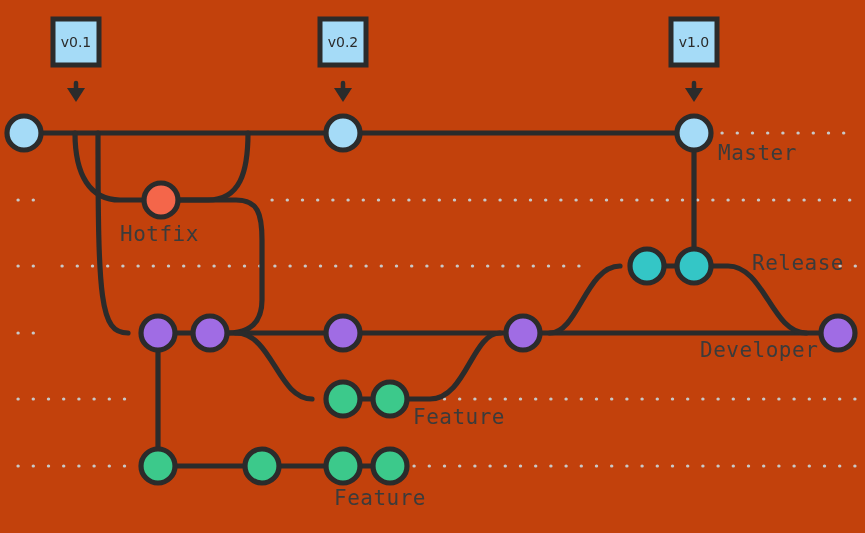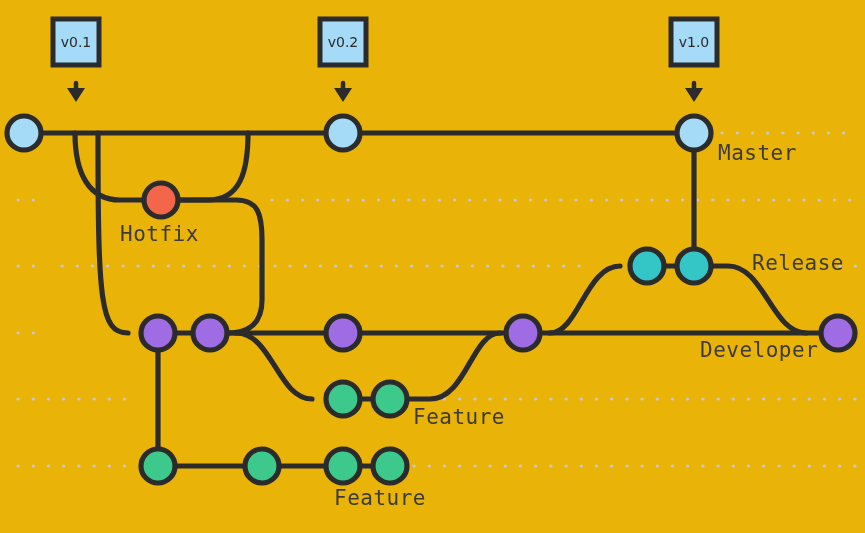--- a/index.html
+++ b/index.html
@@ -8,21 +8,21 @@
     padding: 0;
     background: #ffffff;
   }
   body {
     font-family: "DejaVu Sans Mono", monospace;
   }
   #diagram-root {
     position: relative;
     width: 865px;
     height: 533px;
-    background: #eab308;
+    background: #c2410c;
     overflow: hidden;
     text-align: center;
   }
   #git-graph {
     display: block;
     width: 865px;
     height: 533px;
   }
   .rowline {
     stroke: #c8c8c8;

